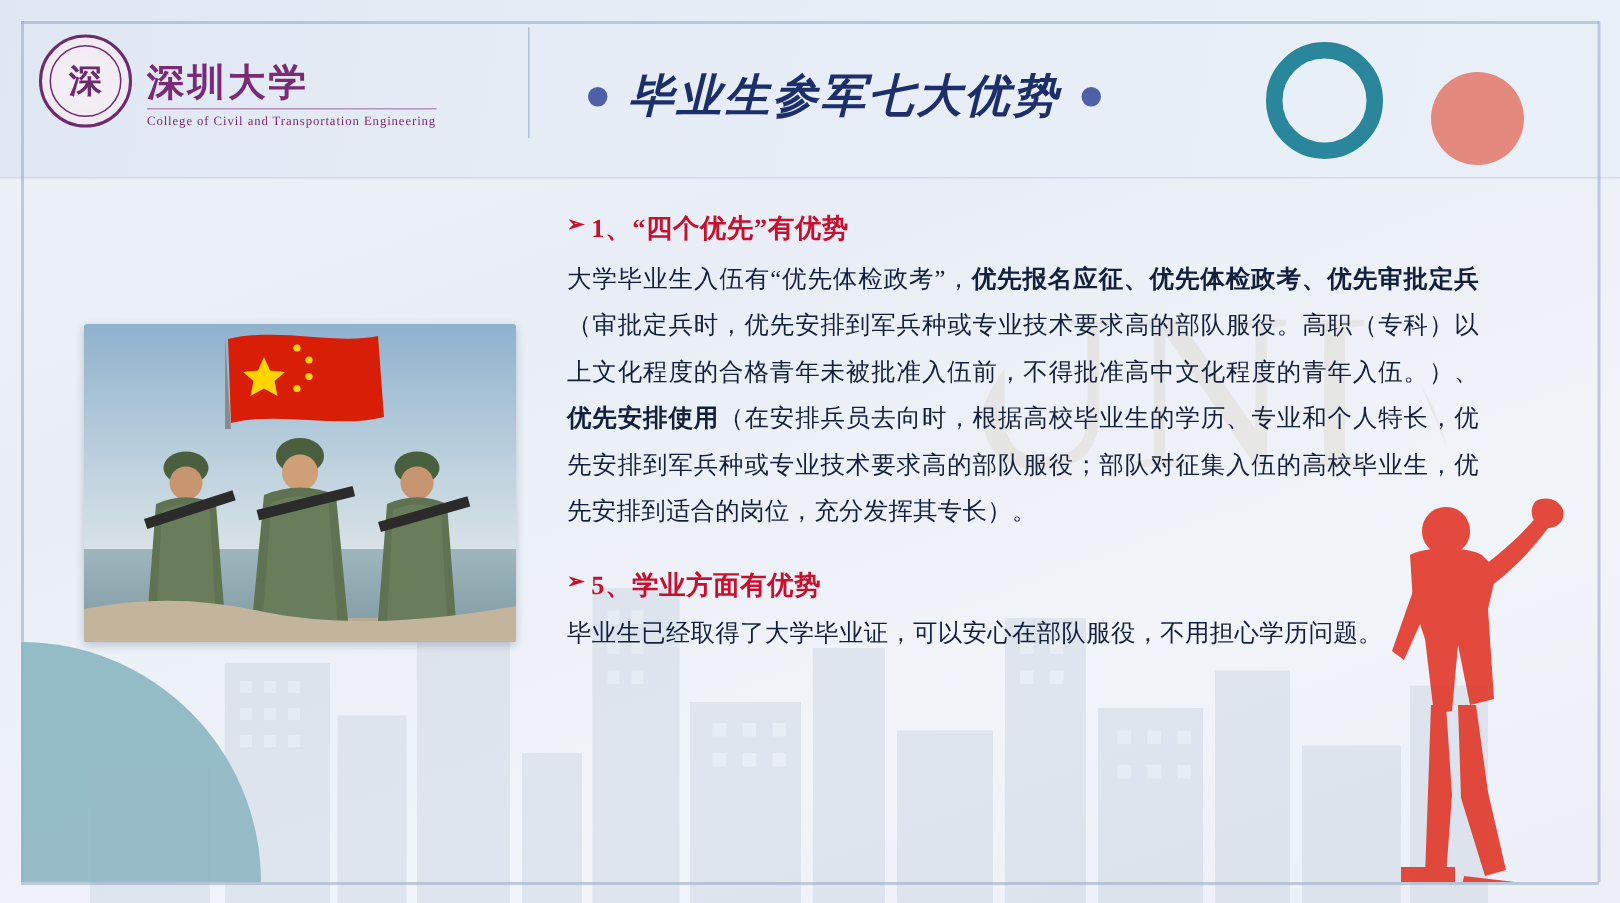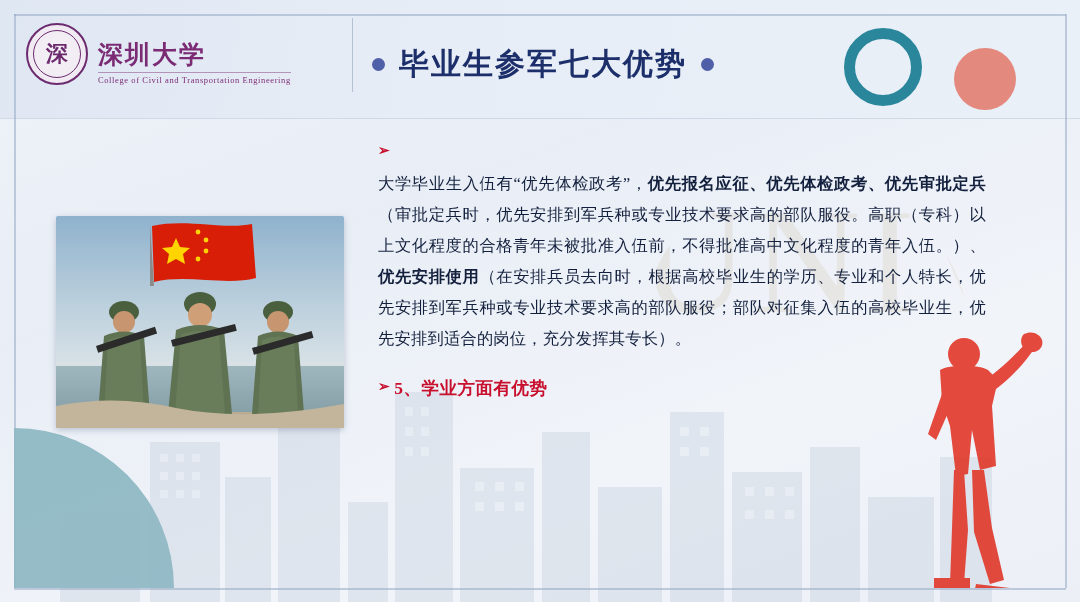--- a/index.html
+++ b/index.html
@@ -130,22 +130,22 @@
     text-align: center;
   }
   .header-divider {
     position: absolute;
     left: 352px; top: 18px;
     width: 1px; height: 74px;
     background: rgba(120,140,170,.45);
   }
   .slide-title-wrap {
     position: absolute;
-    left: 372px; top: 44px;
-    display: flex; align-items: center; gap: 14px;
+    left: 392px; top: 44px;
+    display: flex; align-items: center; gap: 14px; font-style: italic;
   }
   .title-dot {
     width: 13px; height: 13px; border-radius: 50%;
     background: #4f5fa8;
   }
   .slide-title {
     font-family: "Liberation Serif", serif;
     font-size: 30px; font-weight: bold;
     color: #1c2f6b;
     letter-spacing: 2px;
@@ -344,27 +344,29 @@
       </g>
       <path d="M0 190 q60 -12 120 2 q70 14 168 -4 l0 24 -288 0z" fill="#c3b49c"></path>
     </svg>
   </div>
 
   <div class="content">
 
     <div>
       <div class="bullet-head">
         <span class="arrow">➢</span>
+        <span>1、“四个优先”有优势</span>
       </div>
       <div class="para">
         <span>大学毕业生入伍有“优先体检政考”，</span><b>优先报名应征、优先体检政考、优先审批定兵</b><span>（审批定兵时，优先安排到军兵种或专业技术要求高的部队服役。高职（专科）以上文化程度的合格青年未被批准入伍前，不得批准高中文化程度的青年入伍。）、</span><b>优先安排使用</b><span>（在安排兵员去向时，根据高校毕业生的学历、专业和个人特长，优先安排到军兵种或专业技术要求高的部队服役；部队对征集入伍的高校毕业生，优先安排到适合的岗位，充分发挥其专长）。</span>
       </div>
     </div>
 
     <div class="section-2">
       <div class="bullet-head">
         <span class="arrow">➢</span>
         <span>5、学业方面有优势</span>
       </div>
+      <div class="para para-2">毕业生已经取得了大学毕业证，可以安心在部队服役，不用担心学历问题。</div>
     </div>
 
   </div>
 </div>
 
 </body></html>

